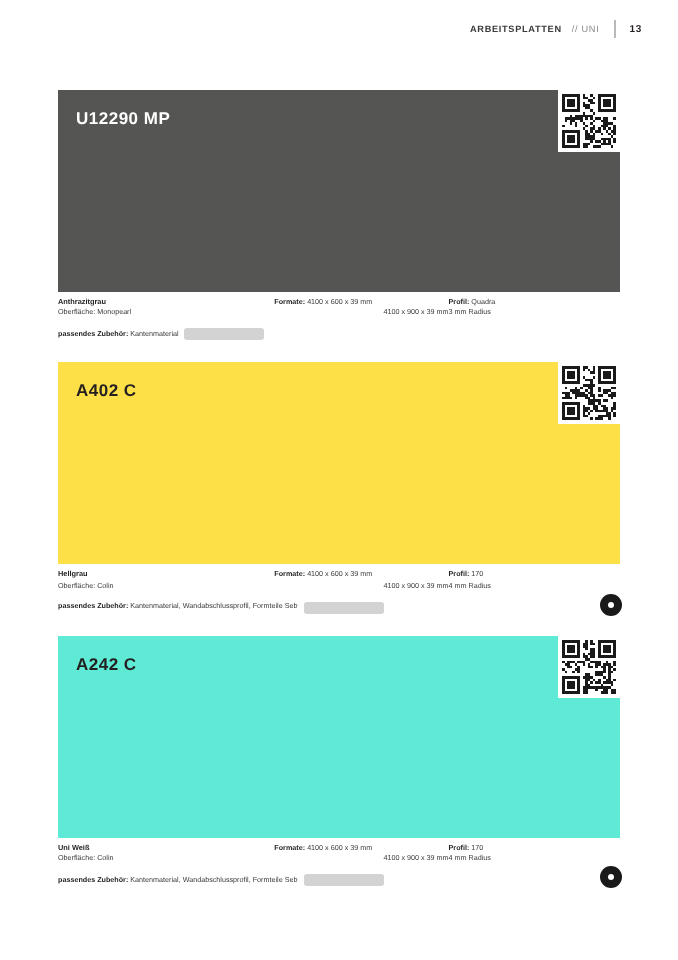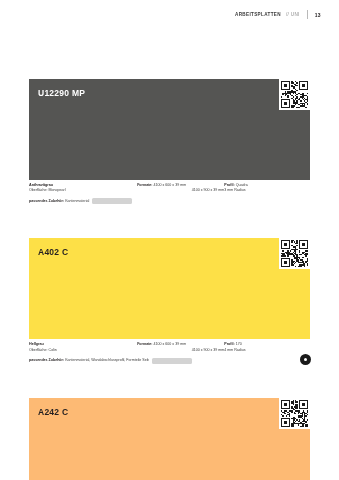--- a/index.html
+++ b/index.html
@@ -52,21 +52,20 @@
   
   .products {
     position: absolute;
     left: 29px;
     right: 29px;
     top: 45px;
   }
   .product {
     position: relative;
     margin-bottom: 11px;
-    margin-top: 34px;
   }
 
   .swatch {
     position: relative;
     height: 101px;
     width: 100%;
   }
   .swatch-label {
     position: absolute;
     left: 9px;
@@ -505,21 +504,21 @@
         <span class="acc-text"><b>passendes Zubehör:</b>
           <span>Kantenmaterial, Wandabschlussprofil, Formteile Seb</span></span>
         <span class="color-chip" style="background:#d3d3d3"></span>
       </div>
       <span class="round-badge">
           <span class="dot"></span>
         </span>
     </div>
   </div>
     <div class="product">
-    <div class="swatch" style="background:#fdba74">
+    <div class="swatch" style="background:#5eead4">
       <div class="swatch-label on-light">A242 C</div>
       <div class="qr-tile">
           <svg viewBox="0 0 100 100" shape-rendering="crispEdges">
             <rect width="100" height="100" fill="#fff"></rect>
             <rect x="42.857142857142854" y="0" width="4.761904761904762" height="4.761904761904762" fill="#1a1a1a"></rect>
             <rect x="52.38095238095238" y="0" width="4.761904761904762" height="4.761904761904762" fill="#1a1a1a"></rect>
             <rect x="38.095238095238095" y="4.761904761904762" width="4.761904761904762" height="4.761904761904762" fill="#1a1a1a"></rect>
             <rect x="42.857142857142854" y="4.761904761904762" width="4.761904761904762" height="4.761904761904762" fill="#1a1a1a"></rect>
             <rect x="52.38095238095238" y="4.761904761904762" width="4.761904761904762" height="4.761904761904762" fill="#1a1a1a"></rect>
             <rect x="57.14285714285714" y="4.761904761904762" width="4.761904761904762" height="4.761904761904762" fill="#1a1a1a"></rect>

